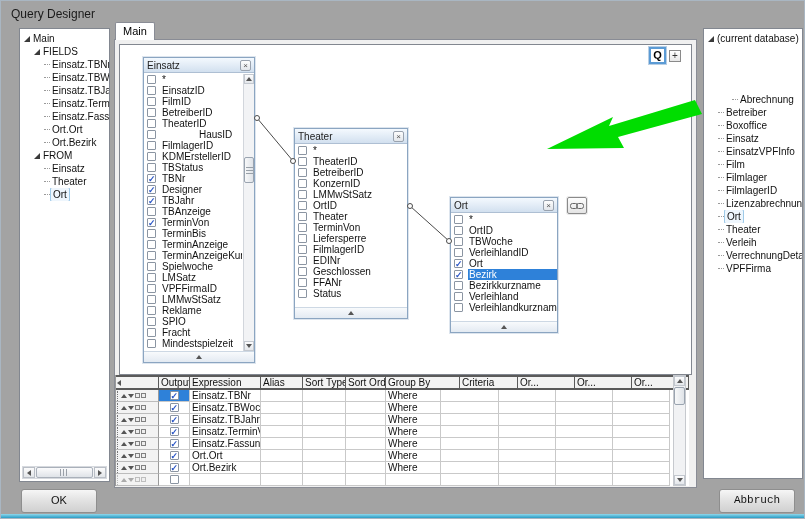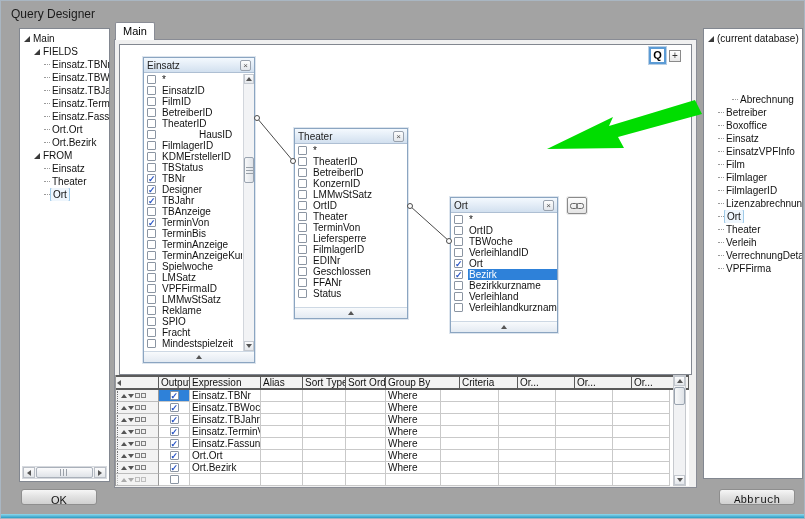--- a/index.html
+++ b/index.html
@@ -20,21 +20,21 @@
   .tree-label.focused{border:1px solid #9ecae8;background:#eef6fd;border-radius:2px;padding:0 2px;margin-left:-2px;}
 
   
   .hscroll{position:absolute;left:2px;right:2px;bottom:2px;height:13px;background:#f1f2f4;border:1px solid #d6d9de;display:flex;align-items:center;}
   .hs-btn{width:12px;height:11px;background:linear-gradient(#fcfcfc,#e2e5e9);border:1px solid #b9bec6;display:flex;align-items:center;justify-content:center;flex:none;}
   .tri-left{width:0;height:0;border-top:3px solid transparent;border-bottom:3px solid transparent;border-right:4px solid #555;}
   .tri-right{width:0;height:0;border-top:3px solid transparent;border-bottom:3px solid transparent;border-left:4px solid #555;}
   .hs-thumb{flex:1;height:11px;margin:0 1px;background:linear-gradient(#fbfbfc,#dfe3e8);border:1px solid #a9b0ba;border-radius:2px;display:flex;align-items:center;justify-content:center;}
   .hs-grip{width:9px;height:7px;background:repeating-linear-gradient(90deg,#9aa0a8 0 1px,transparent 1px 3px);}
 
-  .push-btn{position:absolute;width:76px;height:16px;background:linear-gradient(#f6f6f6,#e3e3e3 45%,#d0d0d0);border:1px solid #8e8e8e;border-radius:3px;font-size:11px;color:#111;text-align:center;line-height:20px;cursor:default;}
+  .push-btn{position:absolute;width:76px;height:24px;background:linear-gradient(#f6f6f6,#e3e3e3 45%,#d0d0d0);border:1px solid #8e8e8e;border-radius:3px;font-size:11px;color:#111;text-align:center;line-height:20px;cursor:default;}
   .ok-btn{left:20px;top:488px;}
   .cancel-btn{left:718px;top:488px;font-family:Liberation Mono, monospace;}
 
   .tab{position:absolute;left:114px;top:21px;width:40px;height:18px;background:#fff;border:1px solid #898c95;border-bottom:none;border-radius:2px 2px 0 0;font-size:11px;text-align:center;line-height:16px;z-index:3;}
   .tabpage{position:absolute;left:113px;top:38px;width:583px;height:449px;border:1px solid #898c95;background:#f0f0f0;}
 
   .diagram{position:absolute;left:4px;top:4px;width:573px;height:331px;border:1px solid #828790;background:#fff;overflow:hidden;}
 
   
   .tbox{position:absolute;border:1px solid #8ba5c1;background:#fff;box-shadow:0 0 0 1px #dde5ee;}

